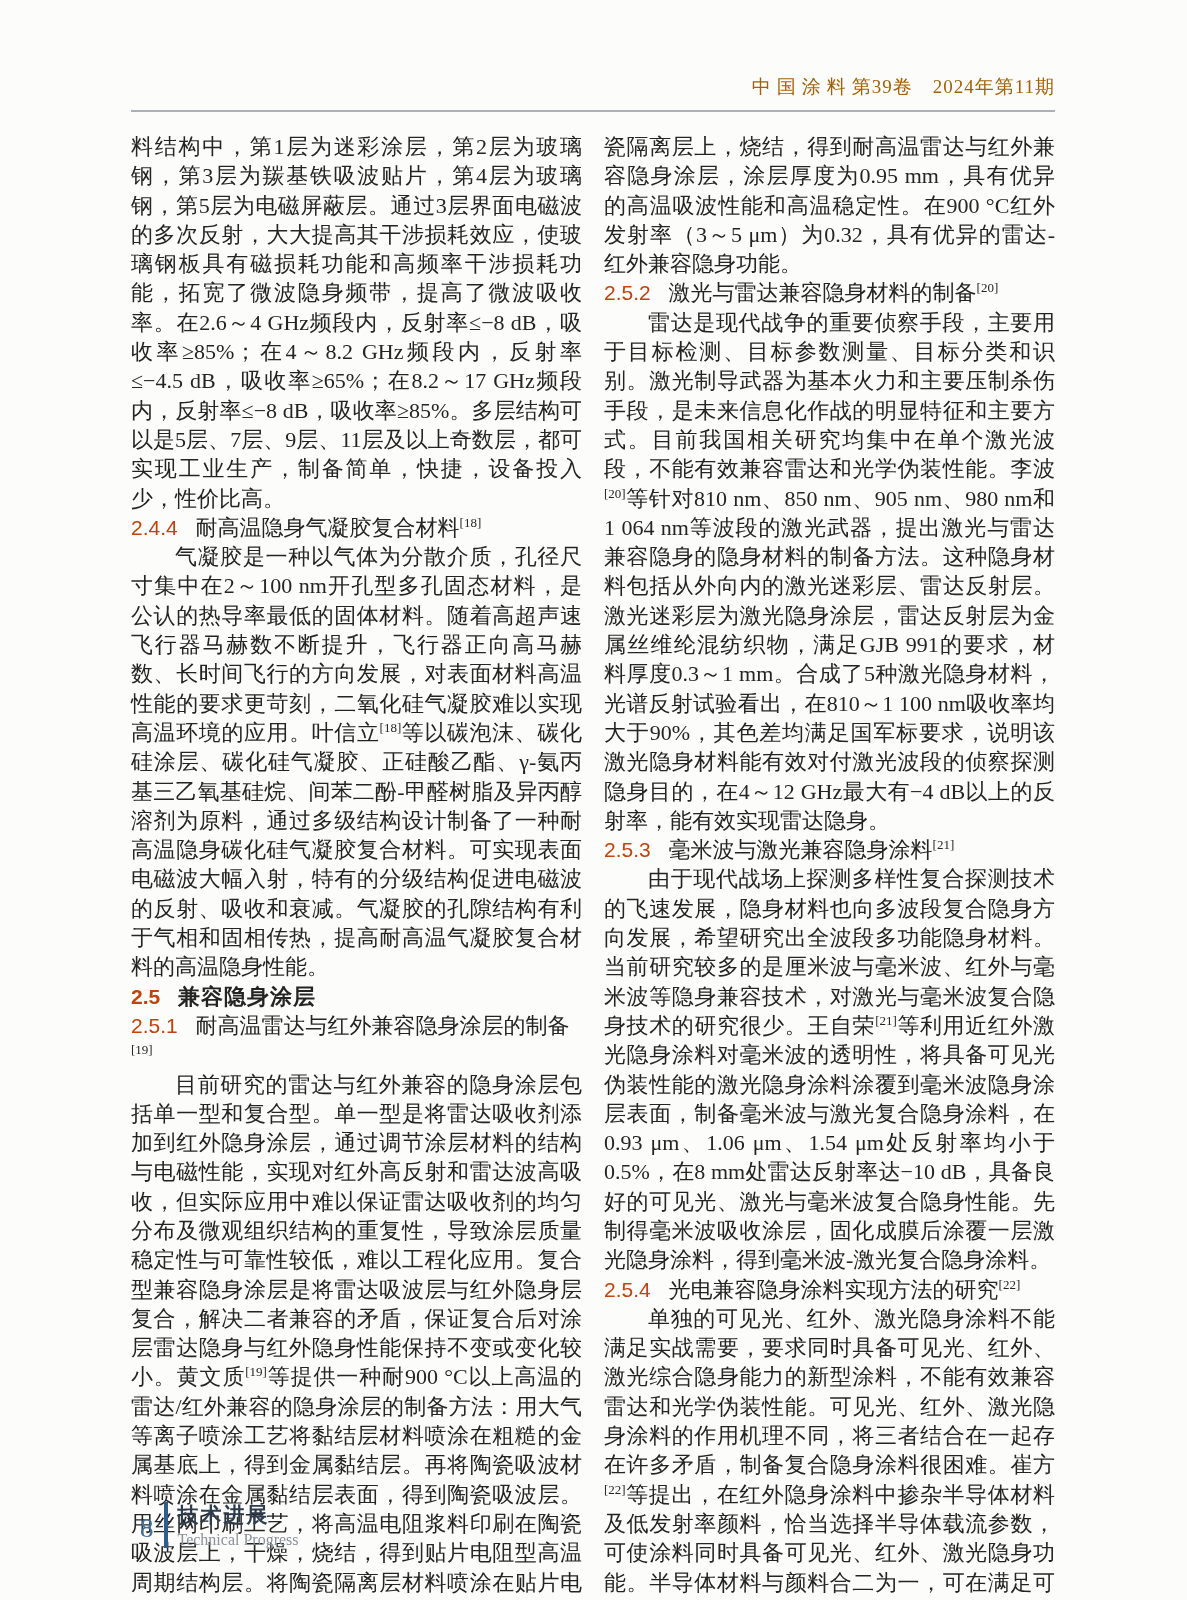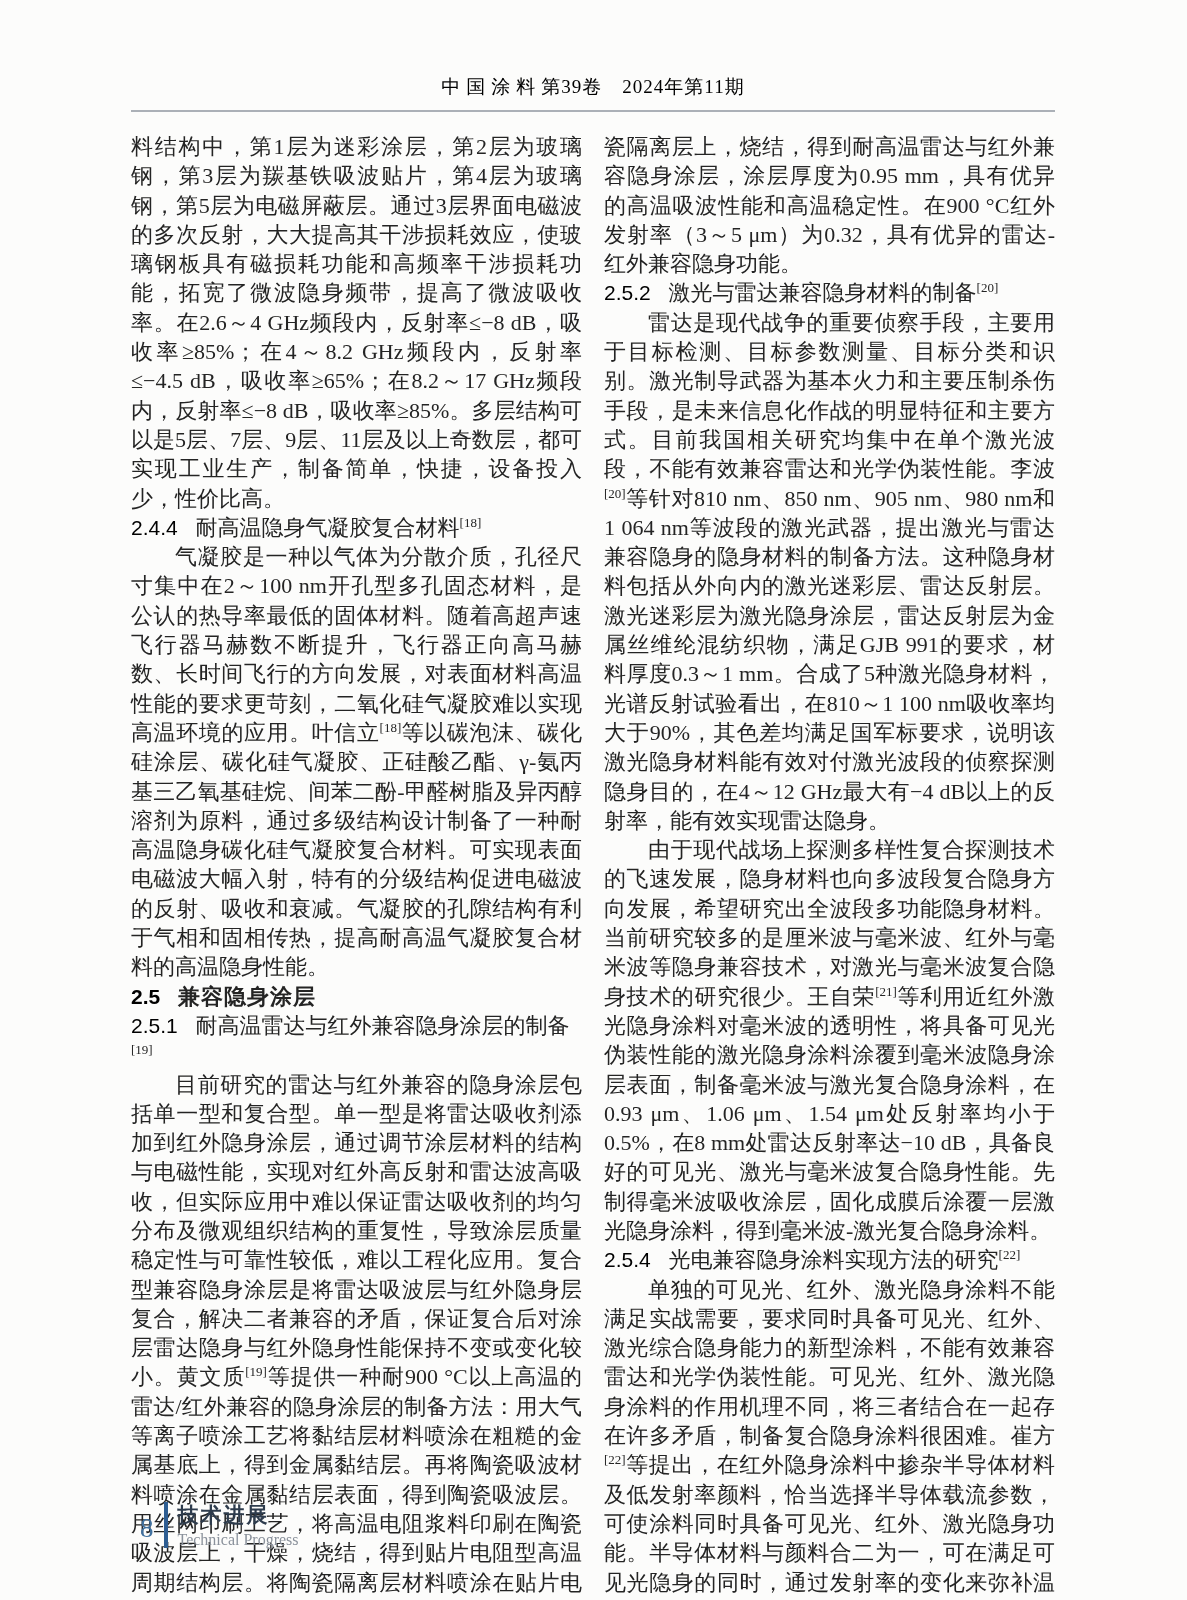--- a/index.html
+++ b/index.html
@@ -9,23 +9,23 @@
     width: 1187px;
     height: 1600px;
     background: #fcfcfb;
     overflow: hidden;
     font-family: "Liberation Serif", "DejaVu Serif", serif;
   }
   .header-row {
     position: absolute;
     left: 131px; right: 132px; top: 74px;
     display: flex;
-    justify-content: center;
+    justify-content: flex-end;
     align-items: flex-end;
-    color: #000000;
+    color: #a16207;
     font-size: 19px;
   }
   .journal-name { letter-spacing: 6px; }
   .issue-info { letter-spacing: 1px; }
   .header-rule {
     position: absolute;
     left: 131px; right: 132px; top: 110px;
     border-top: 2px solid #abb0b7;
   }
   .columns {
@@ -40,21 +40,21 @@
     font-size: 22px;
     line-height: 29.3px;
     text-align: justify;
     text-justify: inter-ideograph;
     color: #242424;
   }
   .para { margin: 0; }
   .para.indent { text-indent: 2em; }
   .h2, .h3 { margin: 0; text-align: left; }
   .h2 .num, .h3 .num {
-    color: #000000;
+    color: #c2410c;
     font-family: "Liberation Sans", "DejaVu Sans", sans-serif;
     font-size: 21px;
     margin-right: 0.85em;
   }
   .h2 .num { font-weight: bold; }
   .h2 .ht {
     font-weight: bold;
     font-family: "Liberation Sans", "DejaVu Sans", sans-serif;
     font-size: 22px;
     letter-spacing: 1px;
@@ -113,20 +113,21 @@
         <div class="h3"><span class="num">2.4.4</span><span class="ht">耐高温隐身气凝胶复合材料</span><sup class="ref">[18]</sup></div>
         <p class="para indent"><span>气凝胶是一种以气体为分散介质，孔径尺寸集中在2～100 nm开孔型多孔固态材料，是公认的热导率最低的固体材料。随着高超声速飞行器马赫数不断提升，飞行器正向高马赫数、长时间飞行的方向发展，对表面材料高温性能的要求更苛刻，二氧化硅气凝胶难以实现高温环境的应用。叶信立</span><sup class="ref">[18]</sup><span>等以碳泡沫、碳化硅涂层、碳化硅气凝胶、正硅酸乙酯、γ-氨丙基三乙氧基硅烷、间苯二酚-甲醛树脂及异丙醇溶剂为原料，通过多级结构设计制备了一种耐高温隐身碳化硅气凝胶复合材料。可实现表面电磁波大幅入射，特有的分级结构促进电磁波的反射、吸收和衰减。气凝胶的孔隙结构有利于气相和固相传热，提高耐高温气凝胶复合材料的高温隐身性能。</span></p>
         <div class="h2"><span class="num">2.5</span><span class="ht">兼容隐身涂层</span></div>
         <div class="h3"><span class="num">2.5.1</span><span class="ht">耐高温雷达与红外兼容隐身涂层的制备</span><sup class="ref">[19]</sup></div>
         <p class="para indent"><span>目前研究的雷达与红外兼容的隐身涂层包括单一型和复合型。单一型是将雷达吸收剂添加到红外隐身涂层，通过调节涂层材料的结构与电磁性能，实现对红外高反射和雷达波高吸收，但实际应用中难以保证雷达吸收剂的均匀分布及微观组织结构的重复性，导致涂层质量稳定性与可靠性较低，难以工程化应用。复合型兼容隐身涂层是将雷达吸波层与红外隐身层复合，解决二者兼容的矛盾，保证复合后对涂层雷达隐身与红外隐身性能保持不变或变化较小。黄文质</span><sup class="ref">[19]</sup><span>等提供一种耐900 °C以上高温的雷达/红外兼容的隐身涂层的制备方法：用大气等离子喷涂工艺将黏结层材料喷涂在粗糙的金属基底上，得到金属黏结层。再将陶瓷吸波材料喷涂在金属黏结层表面，得到陶瓷吸波层。用丝网印刷工艺，将高温电阻浆料印刷在陶瓷吸波层上，干燥，烧结，得到贴片电阻型高温周期结构层。将陶瓷隔离层材料喷涂在贴片电阻型高温周期结构层表面，得到陶瓷隔离层。再将高温导体浆料印刷在陶</span></p>
       </div>
     <div class="col">
         <p class="para"><span>瓷隔离层上，烧结，得到耐高温雷达与红外兼容隐身涂层，涂层厚度为0.95 mm，具有优异的高温吸波性能和高温稳定性。在900 °C红外发射率（3～5 μm）为0.32，具有优异的雷达-红外兼容隐身功能。</span></p>
         <div class="h3"><span class="num">2.5.2</span><span class="ht">激光与雷达兼容隐身材料的制备</span><sup class="ref">[20]</sup></div>
         <p class="para indent"><span>雷达是现代战争的重要侦察手段，主要用于目标检测、目标参数测量、目标分类和识别。激光制导武器为基本火力和主要压制杀伤手段，是未来信息化作战的明显特征和主要方式。目前我国相关研究均集中在单个激光波段，不能有效兼容雷达和光学伪装性能。李波</span><sup class="ref">[20]</sup><span>等针对810 nm、850 nm、905 nm、980 nm和1 064 nm等波段的激光武器，提出激光与雷达兼容隐身的隐身材料的制备方法。这种隐身材料包括从外向内的激光迷彩层、雷达反射层。激光迷彩层为激光隐身涂层，雷达反射层为金属丝维纶混纺织物，满足GJB 991的要求，材料厚度0.3～1 mm。合成了5种激光隐身材料，光谱反射试验看出，在810～1 100 nm吸收率均大于90%，其色差均满足国军标要求，说明该激光隐身材料能有效对付激光波段的侦察探测隐身目的，在4～12 GHz最大有−4 dB以上的反射率，能有效实现雷达隐身。</span></p>
+        <div class="h3"><span class="num">2.5.3</span><span class="ht">毫米波与激光兼容隐身涂料</span><sup class="ref">[21]</sup></div>
         <p class="para indent"><span>由于现代战场上探测多样性复合探测技术的飞速发展，隐身材料也向多波段复合隐身方向发展，希望研究出全波段多功能隐身材料。当前研究较多的是厘米波与毫米波、红外与毫米波等隐身兼容技术，对激光与毫米波复合隐身技术的研究很少。王自荣</span><sup class="ref">[21]</sup><span>等利用近红外激光隐身涂料对毫米波的透明性，将具备可见光伪装性能的激光隐身涂料涂覆到毫米波隐身涂层表面，制备毫米波与激光复合隐身涂料，在0.93 μm、1.06 μm、1.54 μm处反射率均小于0.5%，在8 mm处雷达反射率达−10 dB，具备良好的可见光、激光与毫米波复合隐身性能。先制得毫米波吸收涂层，固化成膜后涂覆一层激光隐身涂料，得到毫米波-激光复合隐身涂料。</span></p>
         <div class="h3"><span class="num">2.5.4</span><span class="ht">光电兼容隐身涂料实现方法的研究</span><sup class="ref">[22]</sup></div>
         <p class="para indent"><span>单独的可见光、红外、激光隐身涂料不能满足实战需要，要求同时具备可见光、红外、激光综合隐身能力的新型涂料，不能有效兼容雷达和光学伪装性能。可见光、红外、激光隐身涂料的作用机理不同，将三者结合在一起存在许多矛盾，制备复合隐身涂料很困难。崔方</span><sup class="ref">[22]</sup><span>等提出，在红外隐身涂料中掺杂半导体材料及低发射率颜料，恰当选择半导体载流参数，可使涂料同时具备可见光、红外、激光隐身功能。半导体材料与颜料合二为一，可在满足可见光隐身的同时，通过发射率的变化来弥补温度变化，降低目标与背景之</span></p>
       </div>
   </div>
 
   <div class="footer">
     <span class="page-num">8</span>
     <span class="accent-bar"></span>
     <span class="sec">

